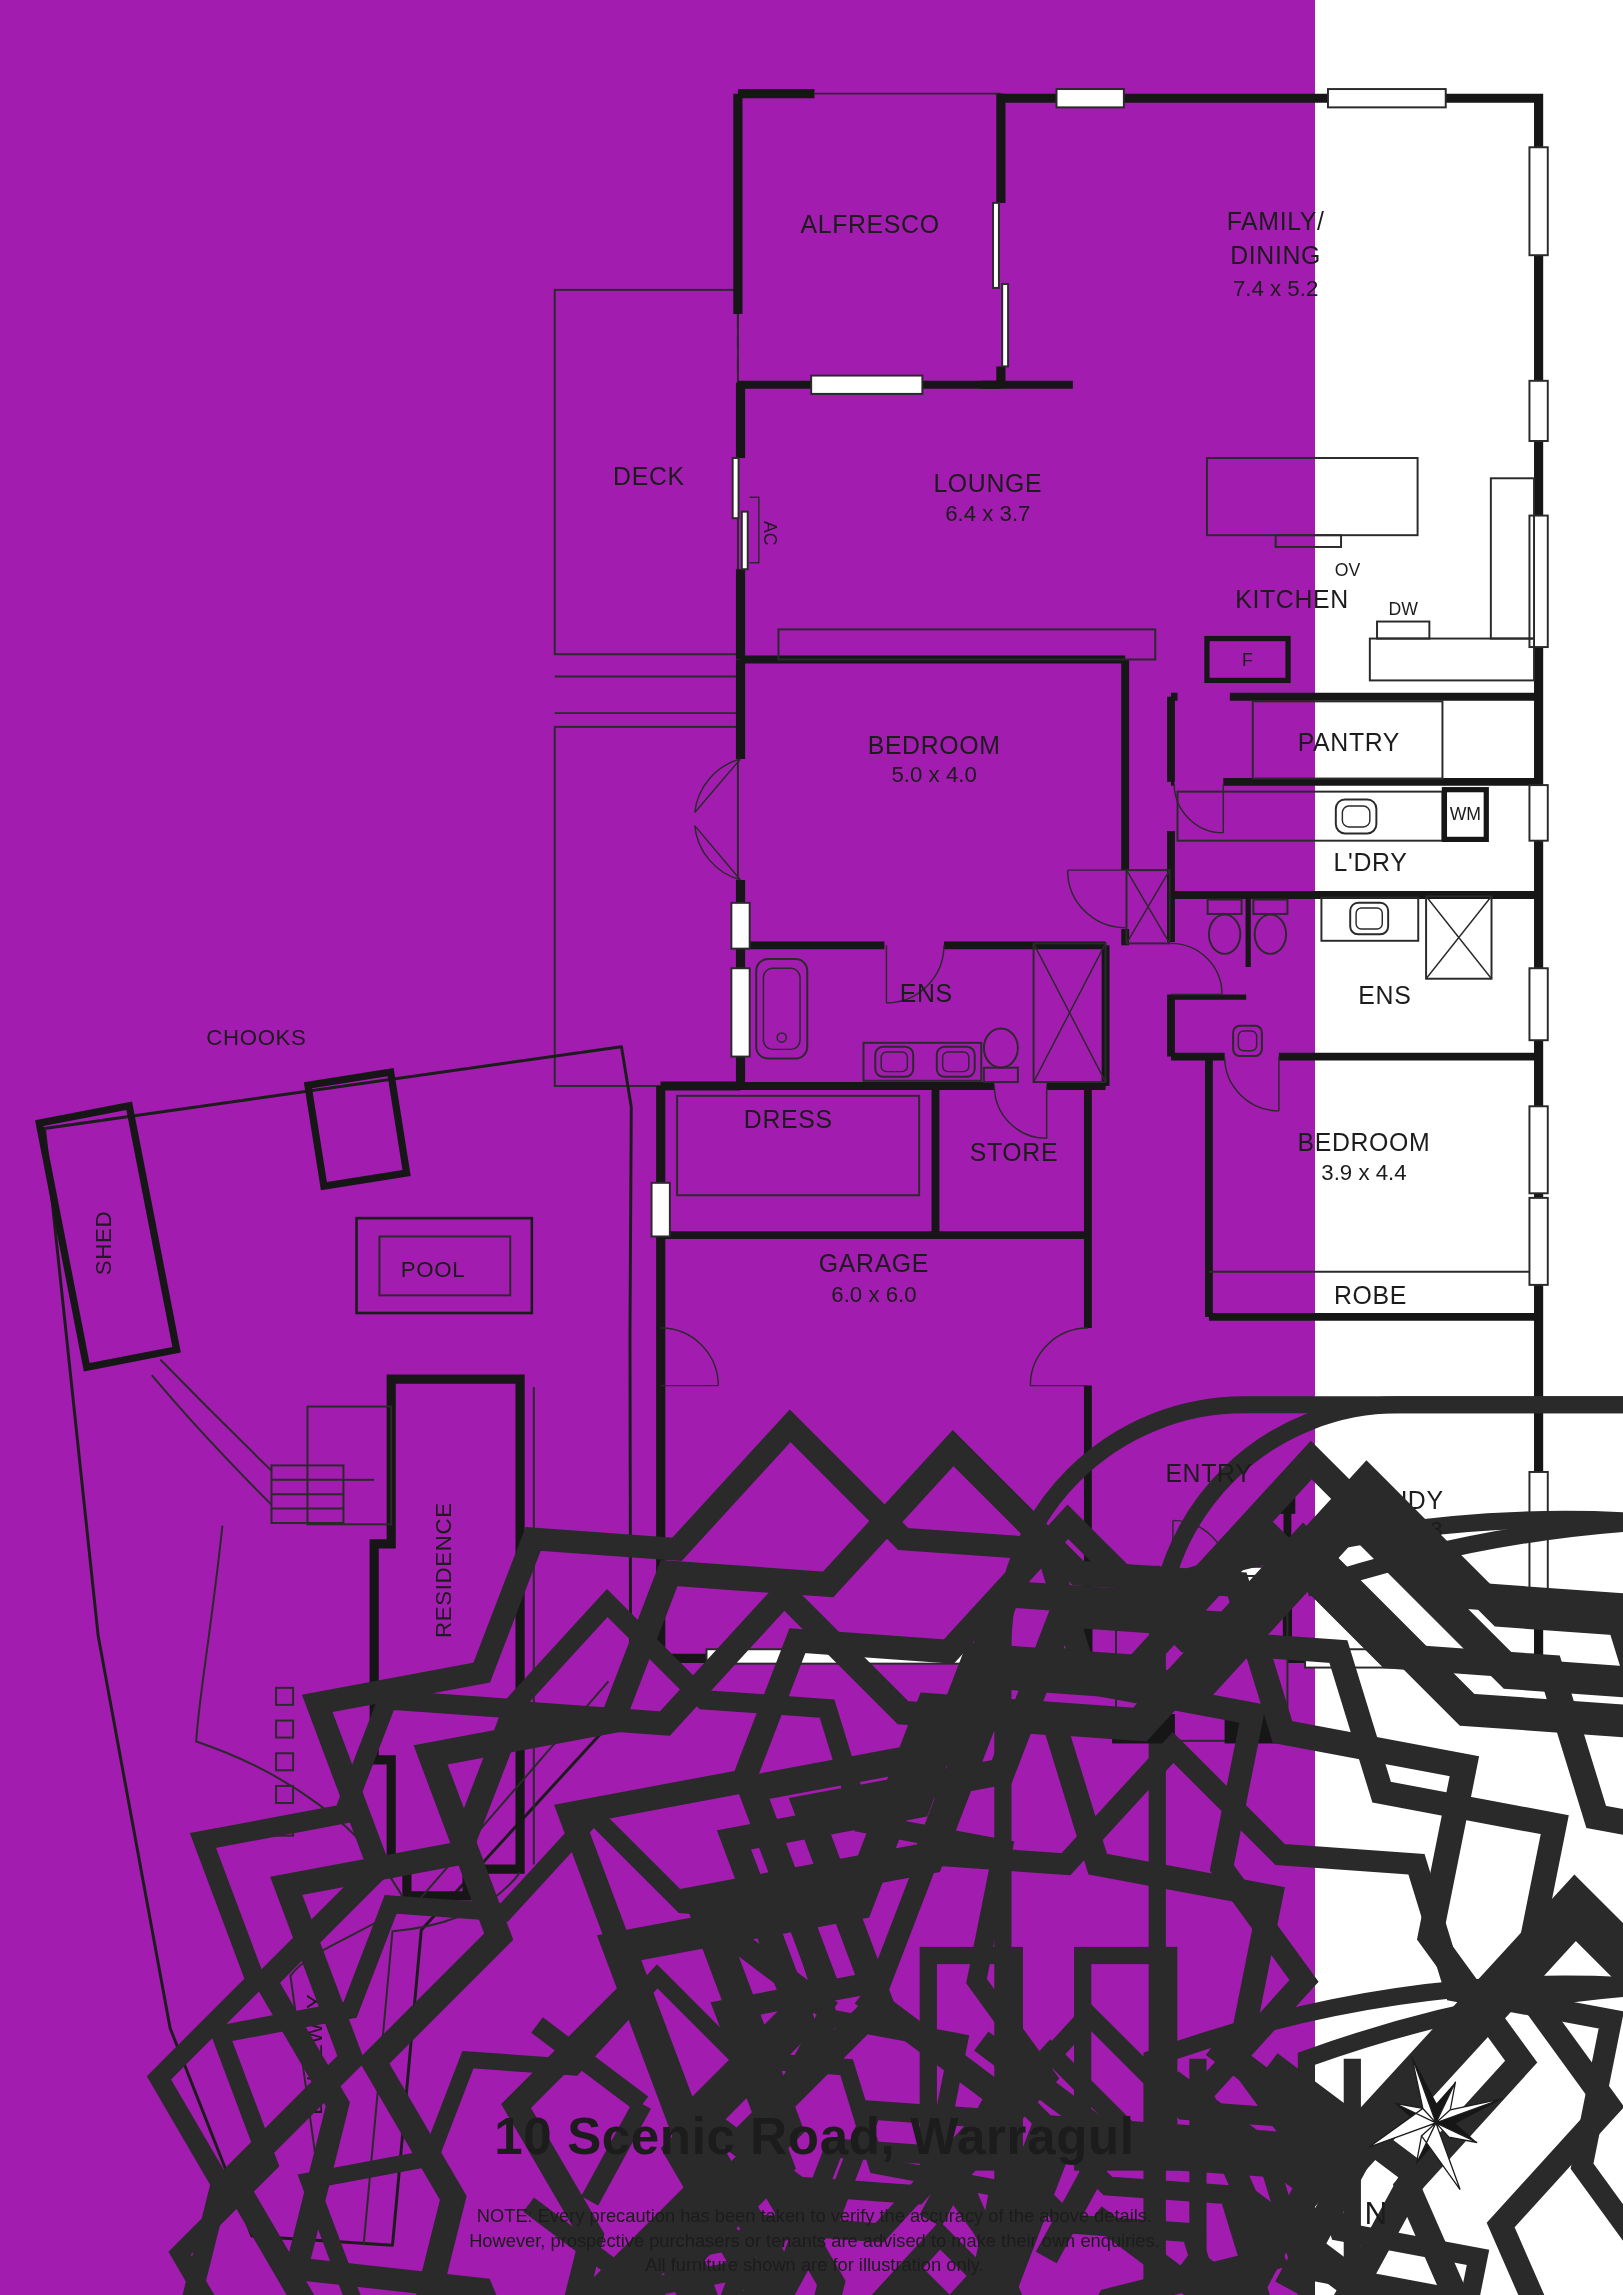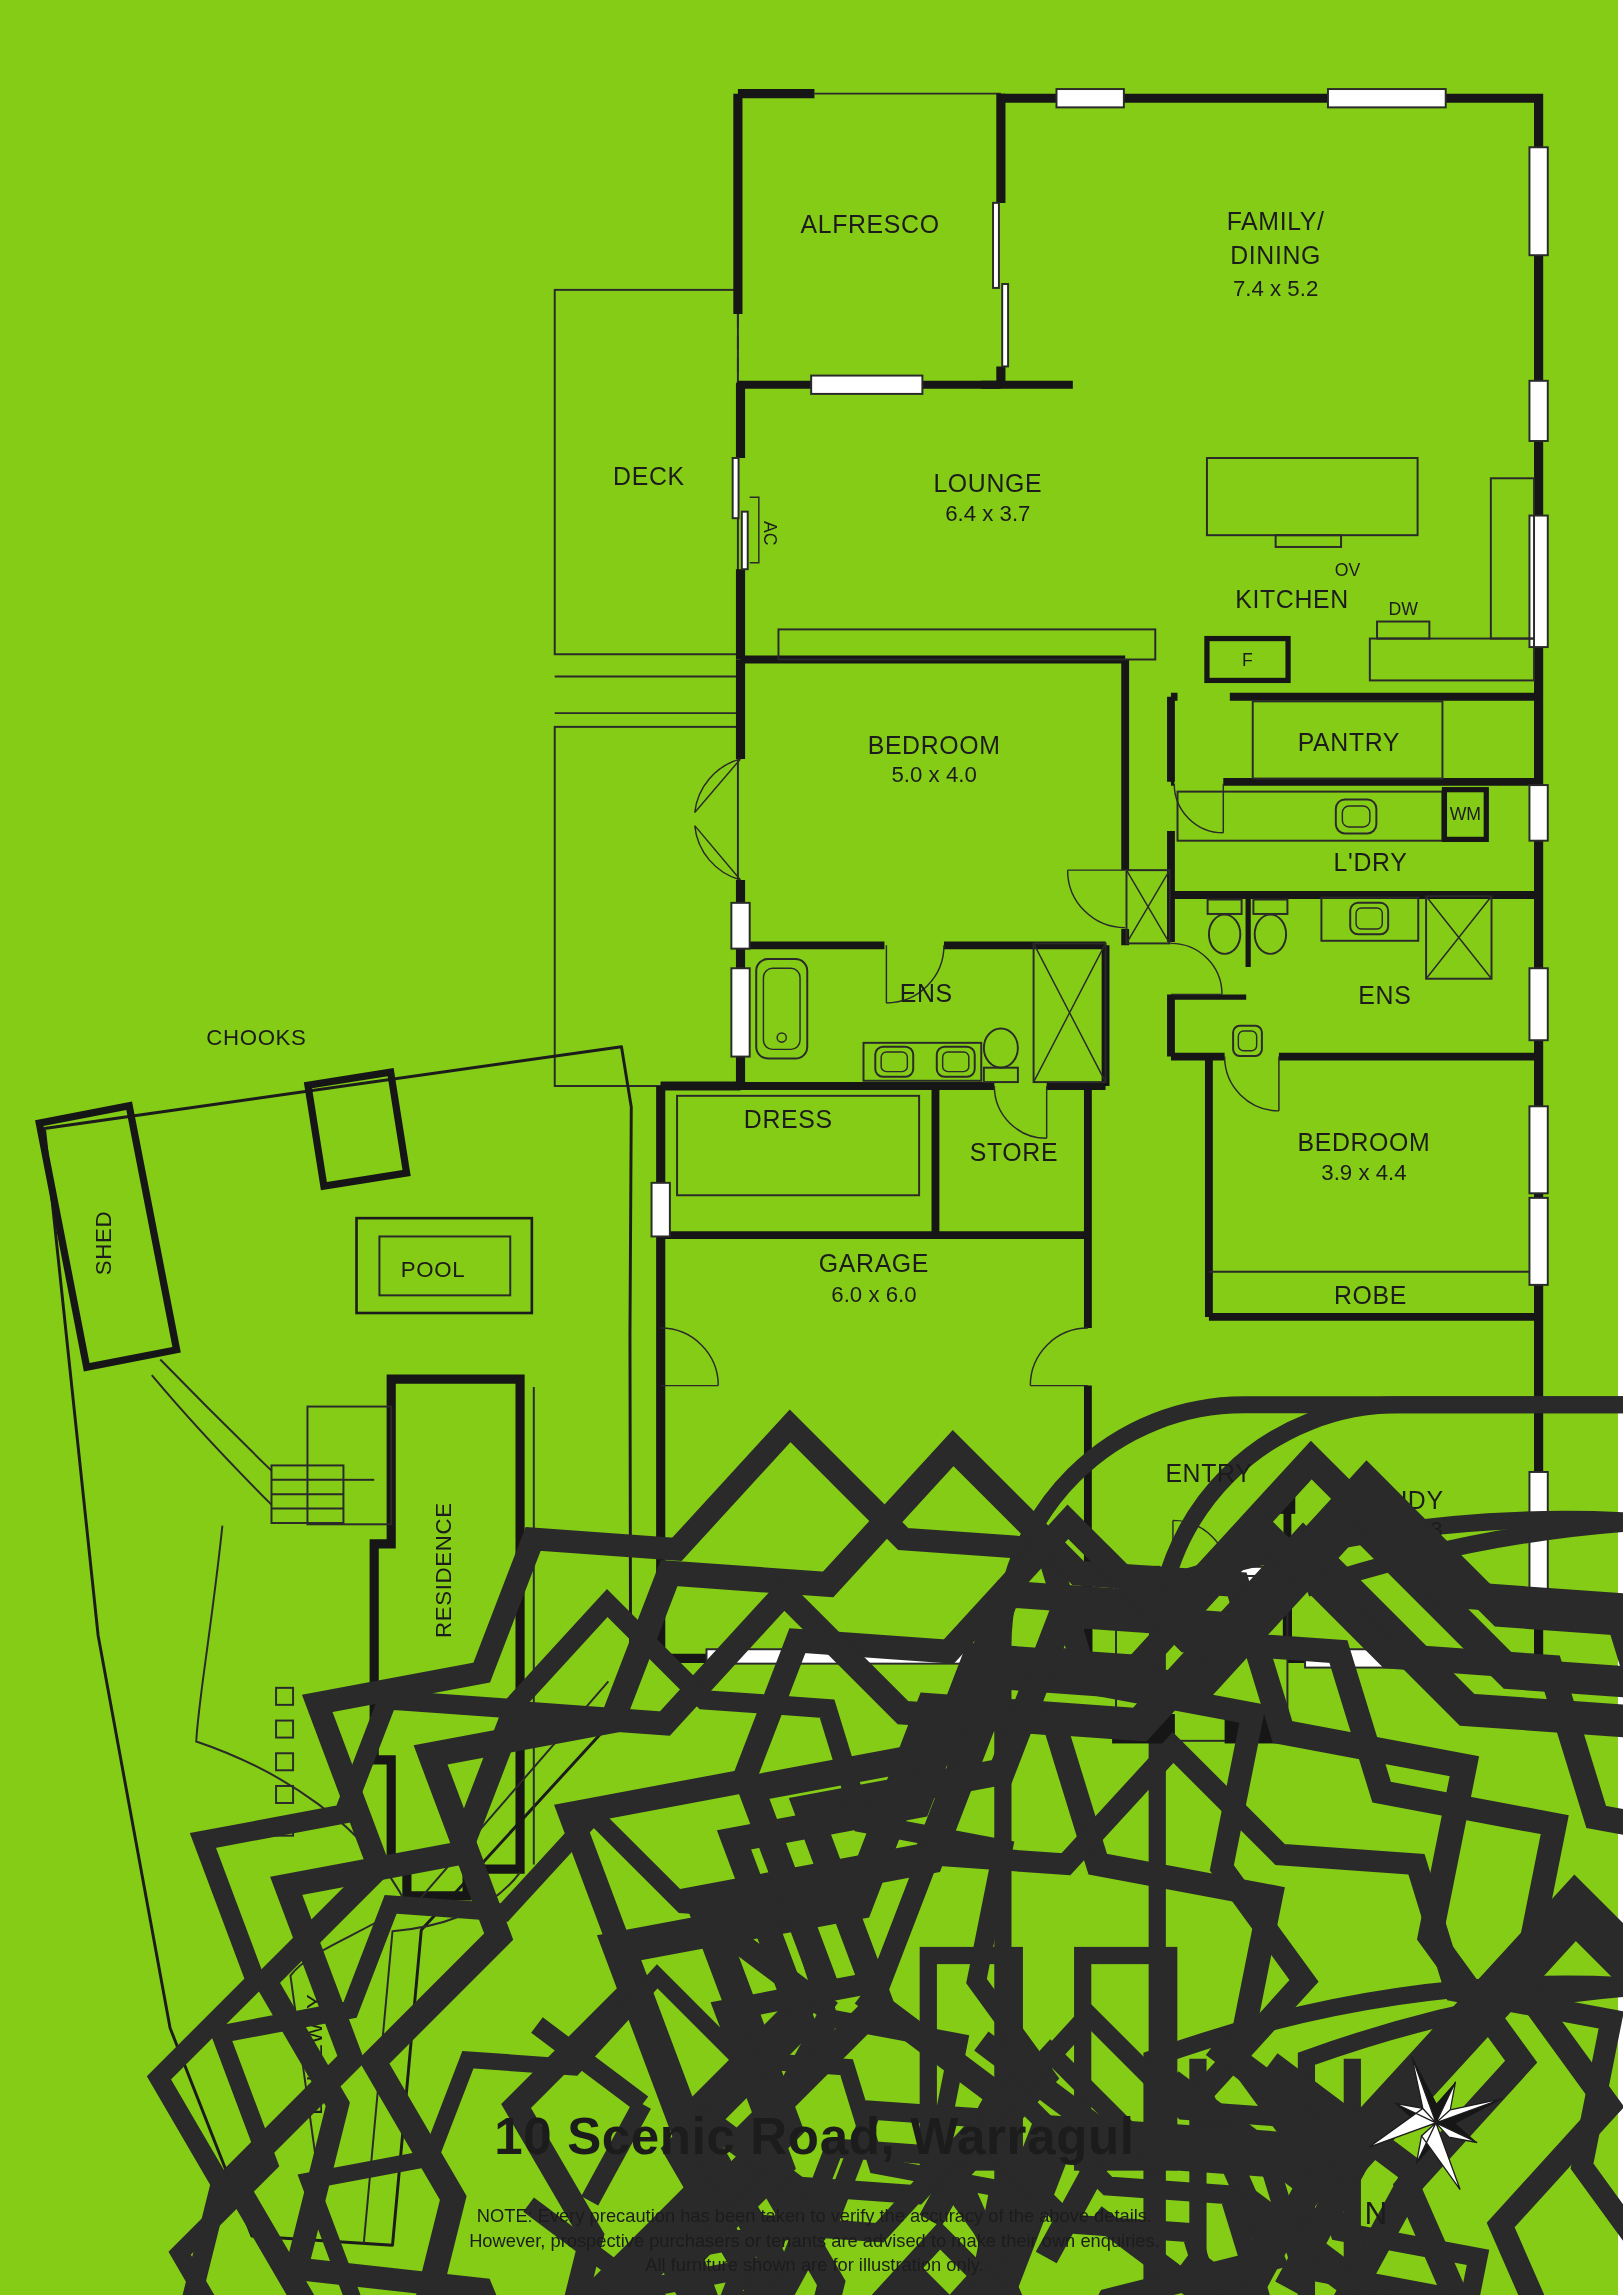--- a/index.html
+++ b/index.html
@@ -1,16 +1,16 @@
 <!DOCTYPE html>
 <html style="font-size:10.5px"><head>
 <meta charset="utf-8">
 <style>
   html,body{margin:0;padding:0;background:#fff;}
-  .page{width:1618px;height:2295px;background:#84cc16;position:relative;font-family:"Liberation Sans",sans-serif;}
+  .page{width:1315px;height:2295px;background:#a21caf;position:relative;font-family:"Liberation Sans",sans-serif;}
   svg{display:block;}
   text{fill:#1c1c1c;font-family:"Liberation Sans",sans-serif;}
   .room{font-size:38px;letter-spacing:1px;}
   .dims{font-size:34px;}
   .small{font-size:27px;}
   .site{font-size:34px;letter-spacing:1px;}
   .title{font-size:78px;font-weight:bold;letter-spacing:1px;}
   .note{font-size:28px;}
   .north{font-size:48px;}
   .w14{stroke:#161616;stroke-width:14;fill:none;stroke-linecap:butt;}

